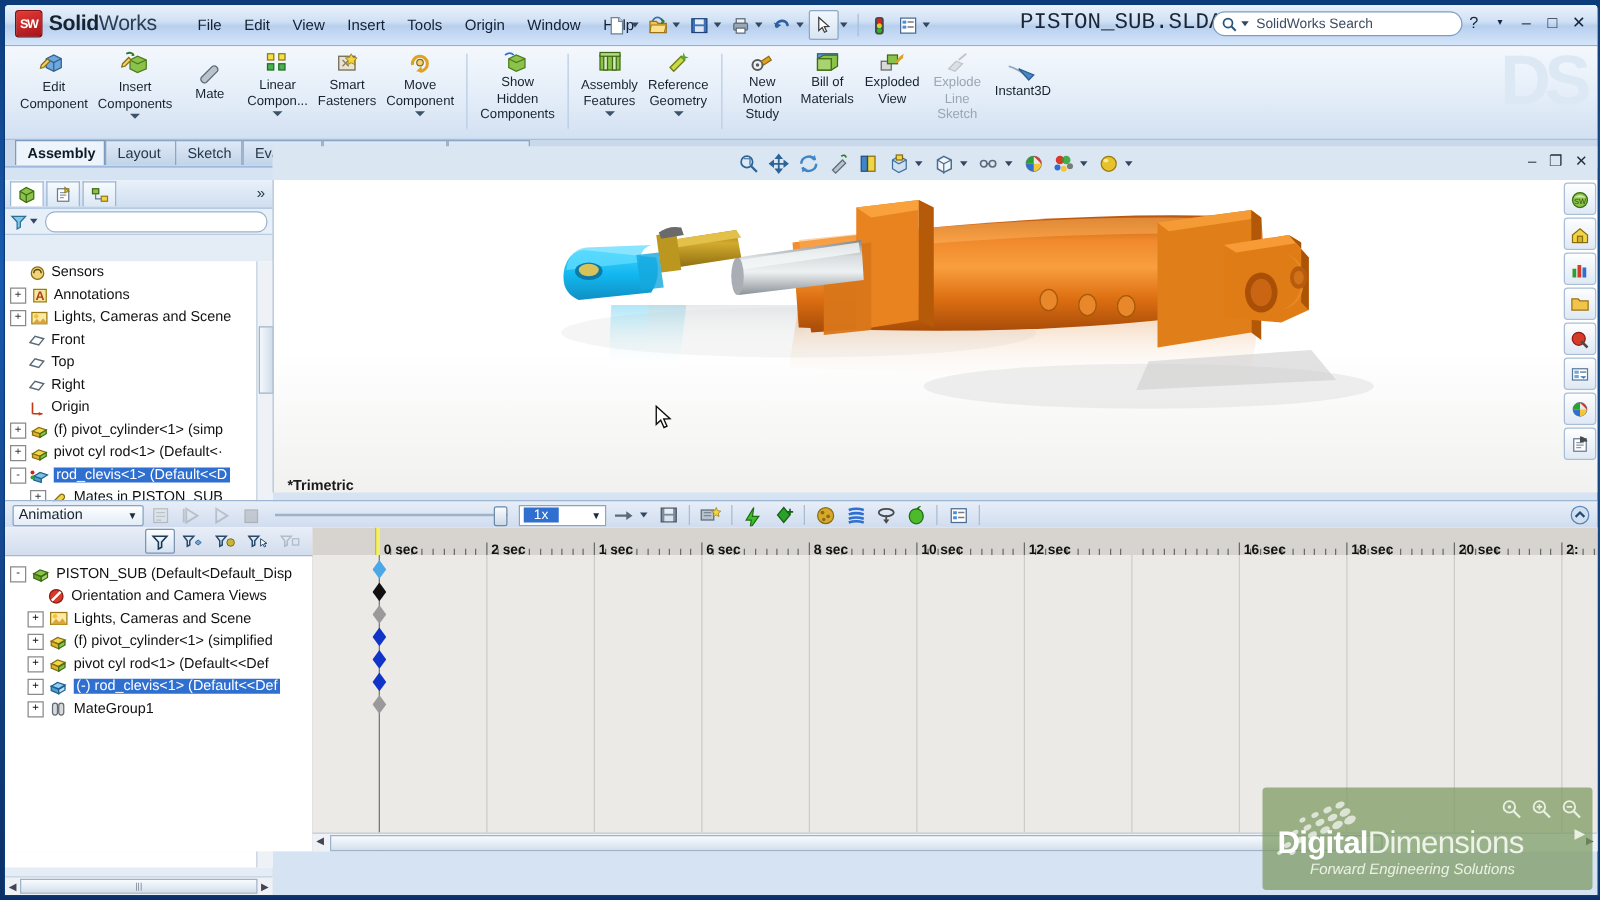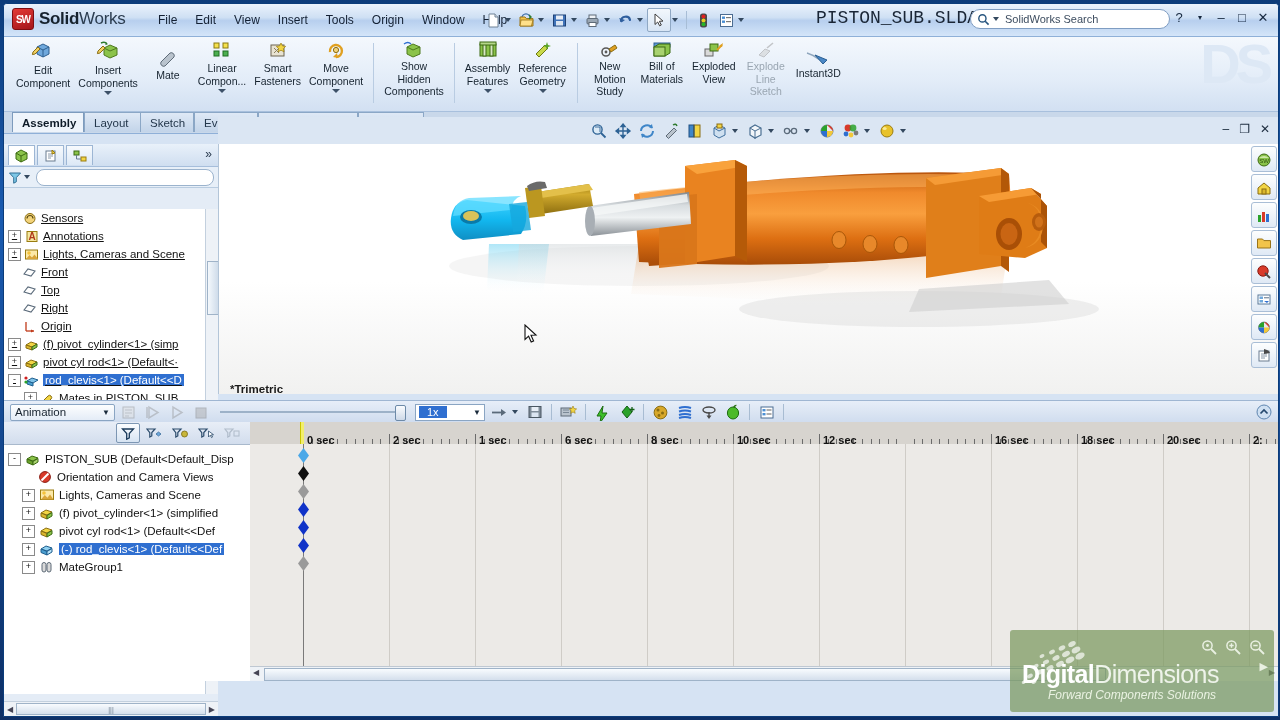--- a/index.html
+++ b/index.html
@@ -72,21 +72,21 @@
   .lp-tabs{height:22px;background:linear-gradient(180deg,#e9f1fa,#cfdef0);
     border-bottom:1px solid #a6bedb;display:flex;align-items:center;padding-left:4px;gap:2px;position:relative;}
   .lp-tab{width:25px;height:19px;border:1px solid #9db6d4;border-bottom:none;
     background:linear-gradient(180deg,#f7fafd,#dce8f6);display:flex;align-items:center;justify-content:center;}
   .lp-tab.sel{background:#fff;}
   .lp-more{position:absolute;right:6px;top:3px;font-size:12px;color:#27384c;}
   .filterbar{height:20px;background:#e7eff8;border-bottom:1px solid #b9cce0;
     display:flex;align-items:center;padding:0 4px;}
   .filterinput{flex:1;height:15px;background:#fff;border:1px solid #9bb3cd;border-radius:8px;margin-left:3px;}
   .tree{position:absolute;left:0;top:65px;right:0;bottom:22px;background:#fff;overflow:hidden;}
-  .trow{height:18px;display:flex;align-items:center;padding-left:4px;white-space:nowrap;font-size:11.5px;color:#111;text-decoration:underline;}
+  .trow{height:18px;display:flex;align-items:center;padding-left:4px;white-space:nowrap;font-size:11.5px;color:#111;}
   .trow .exp{width:11px;height:11px;border:1px solid #8a8a8a;background:#fff;
     font-size:9px;line-height:9px;text-align:center;color:#333;margin-right:3px;flex:0 0 auto;}
   .trow .nx{width:11px;margin-right:3px;flex:0 0 auto;}
   .trow .ic{width:15px;height:14px;margin-right:4px;flex:0 0 auto;display:flex;align-items:center;justify-content:center;}
   .trow.sel .tx{background:#2f6fd0;color:#fff;padding:0 2px;}
   .tscroll{position:absolute;right:0;top:65px;bottom:22px;width:12px;background:#eef2f7;border-left:1px solid #c3d0de;}
   .tthumb{position:absolute;top:52px;left:1px;width:10px;height:52px;background:linear-gradient(90deg,#f4f8fc,#cfdcea);border:1px solid #9fb3c8;}
   .lp-hscroll{position:absolute;left:0;right:0;bottom:0;height:14px;background:#eef2f7;border-top:1px solid #c3d0de;display:flex;align-items:center;}
 
   
@@ -1296,21 +1296,21 @@
         <ellipse cx="60" cy="14" rx="4.6" ry="2.9" transform="rotate(-28 60 14)"></ellipse>
         <ellipse cx="26" cy="20" rx="2.6" ry="1.8" transform="rotate(-28 26 20)"></ellipse>
         <ellipse cx="36" cy="16" rx="3.1" ry="2" transform="rotate(-28 36 16)"></ellipse>
         <ellipse cx="46" cy="12" rx="3.5" ry="2.3" transform="rotate(-28 46 12)"></ellipse>
         <ellipse cx="56" cy="8" rx="4" ry="2.5" transform="rotate(-28 56 8)"></ellipse>
         <ellipse cx="8" cy="46" rx="2.4" ry="1.6" transform="rotate(-28 8 46)"></ellipse>
         <ellipse cx="18" cy="46" rx="2.6" ry="1.7" transform="rotate(-28 18 46)"></ellipse>
       </g>
     </svg>
     <div class="ddtext"><span>Digital</span><span class="d2">Dimensions</span></div>
-    <div class="ddtag">Forward Components Solutions</div>
+    <div class="ddtag">Forward Engineering Solutions</div>
     <div class="ddzoom">
       <svg width="18" height="18" viewBox="0 0 18 18">
             <circle cx="7.5" cy="7.5" r="4.6" fill="none" stroke="#e9f0e2" stroke-width="1.5"></circle>
             <path d="M11 11 L16 16" stroke="#e9f0e2" stroke-width="1.8"></path>
             <circle cx="7.5" cy="7.5" r="1.4" fill="#e9f0e2"></circle>
           </svg>
       <svg width="18" height="18" viewBox="0 0 18 18">
             <circle cx="7.5" cy="7.5" r="4.6" fill="none" stroke="#e9f0e2" stroke-width="1.5"></circle>
             <path d="M11 11 L16 16" stroke="#e9f0e2" stroke-width="1.8"></path>
             <path d="M5.3 7.5 h4.4 M7.5 5.3 v4.4" stroke="#e9f0e2" stroke-width="1.4"></path>

